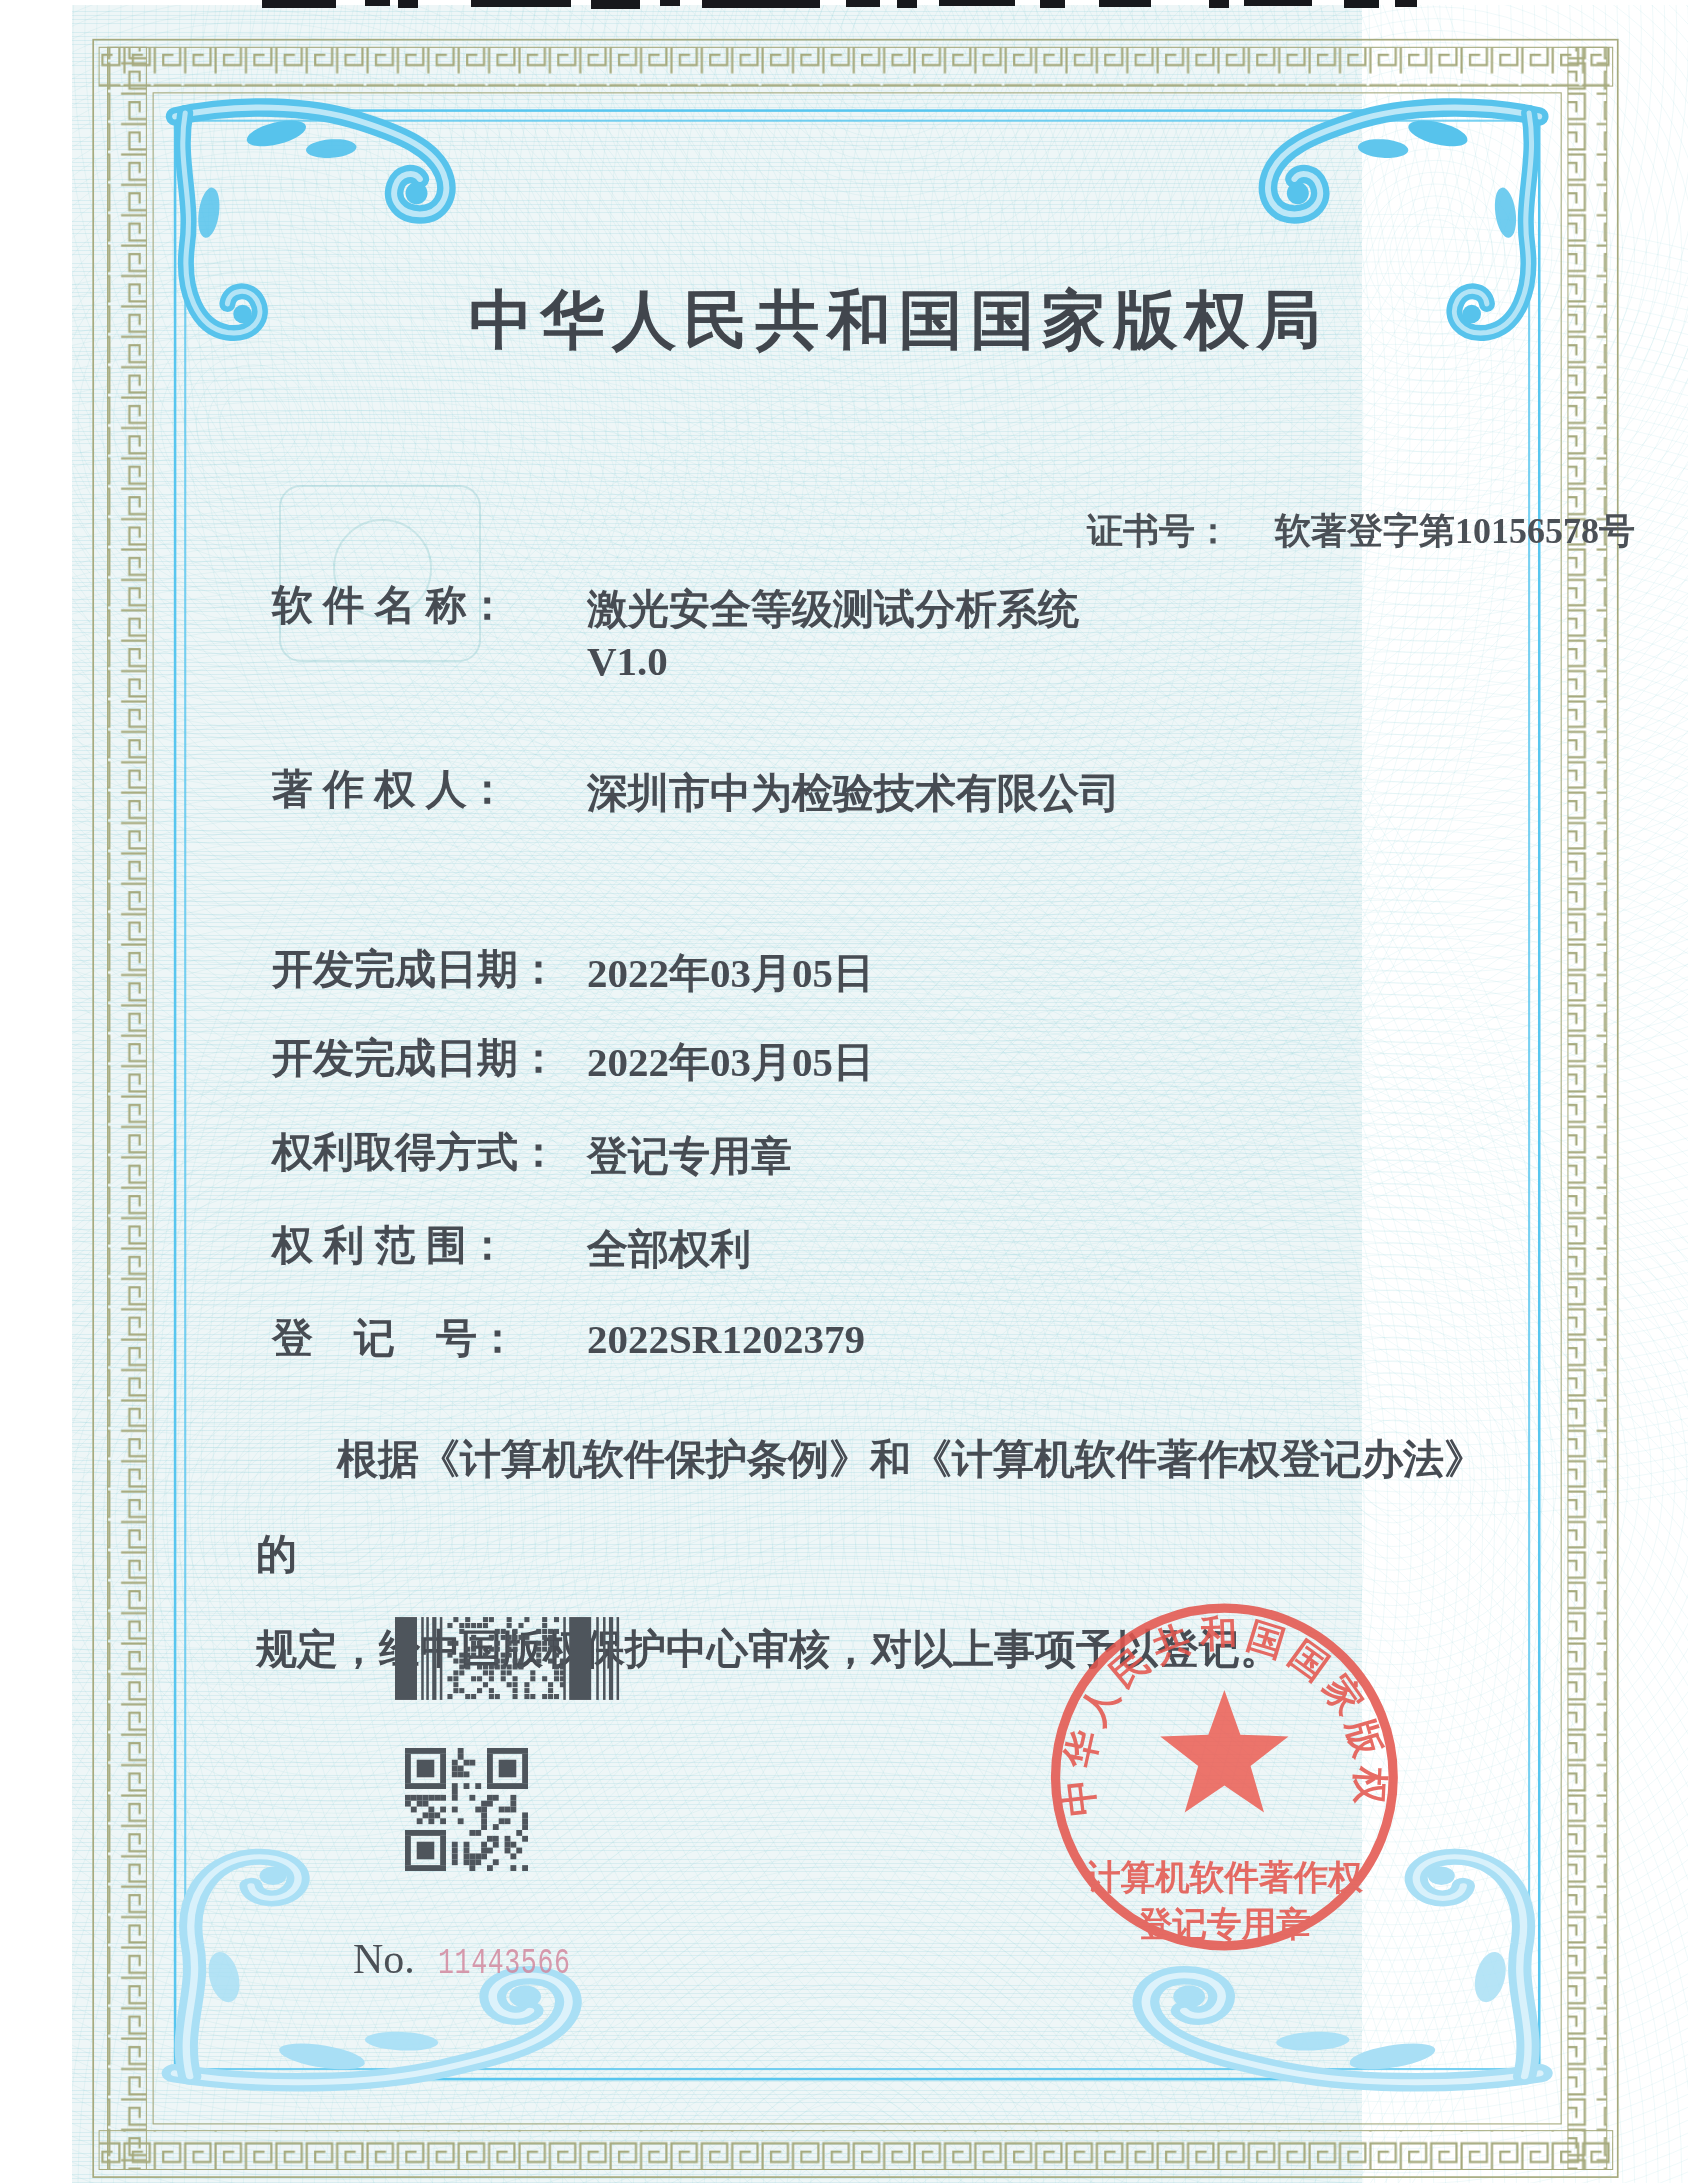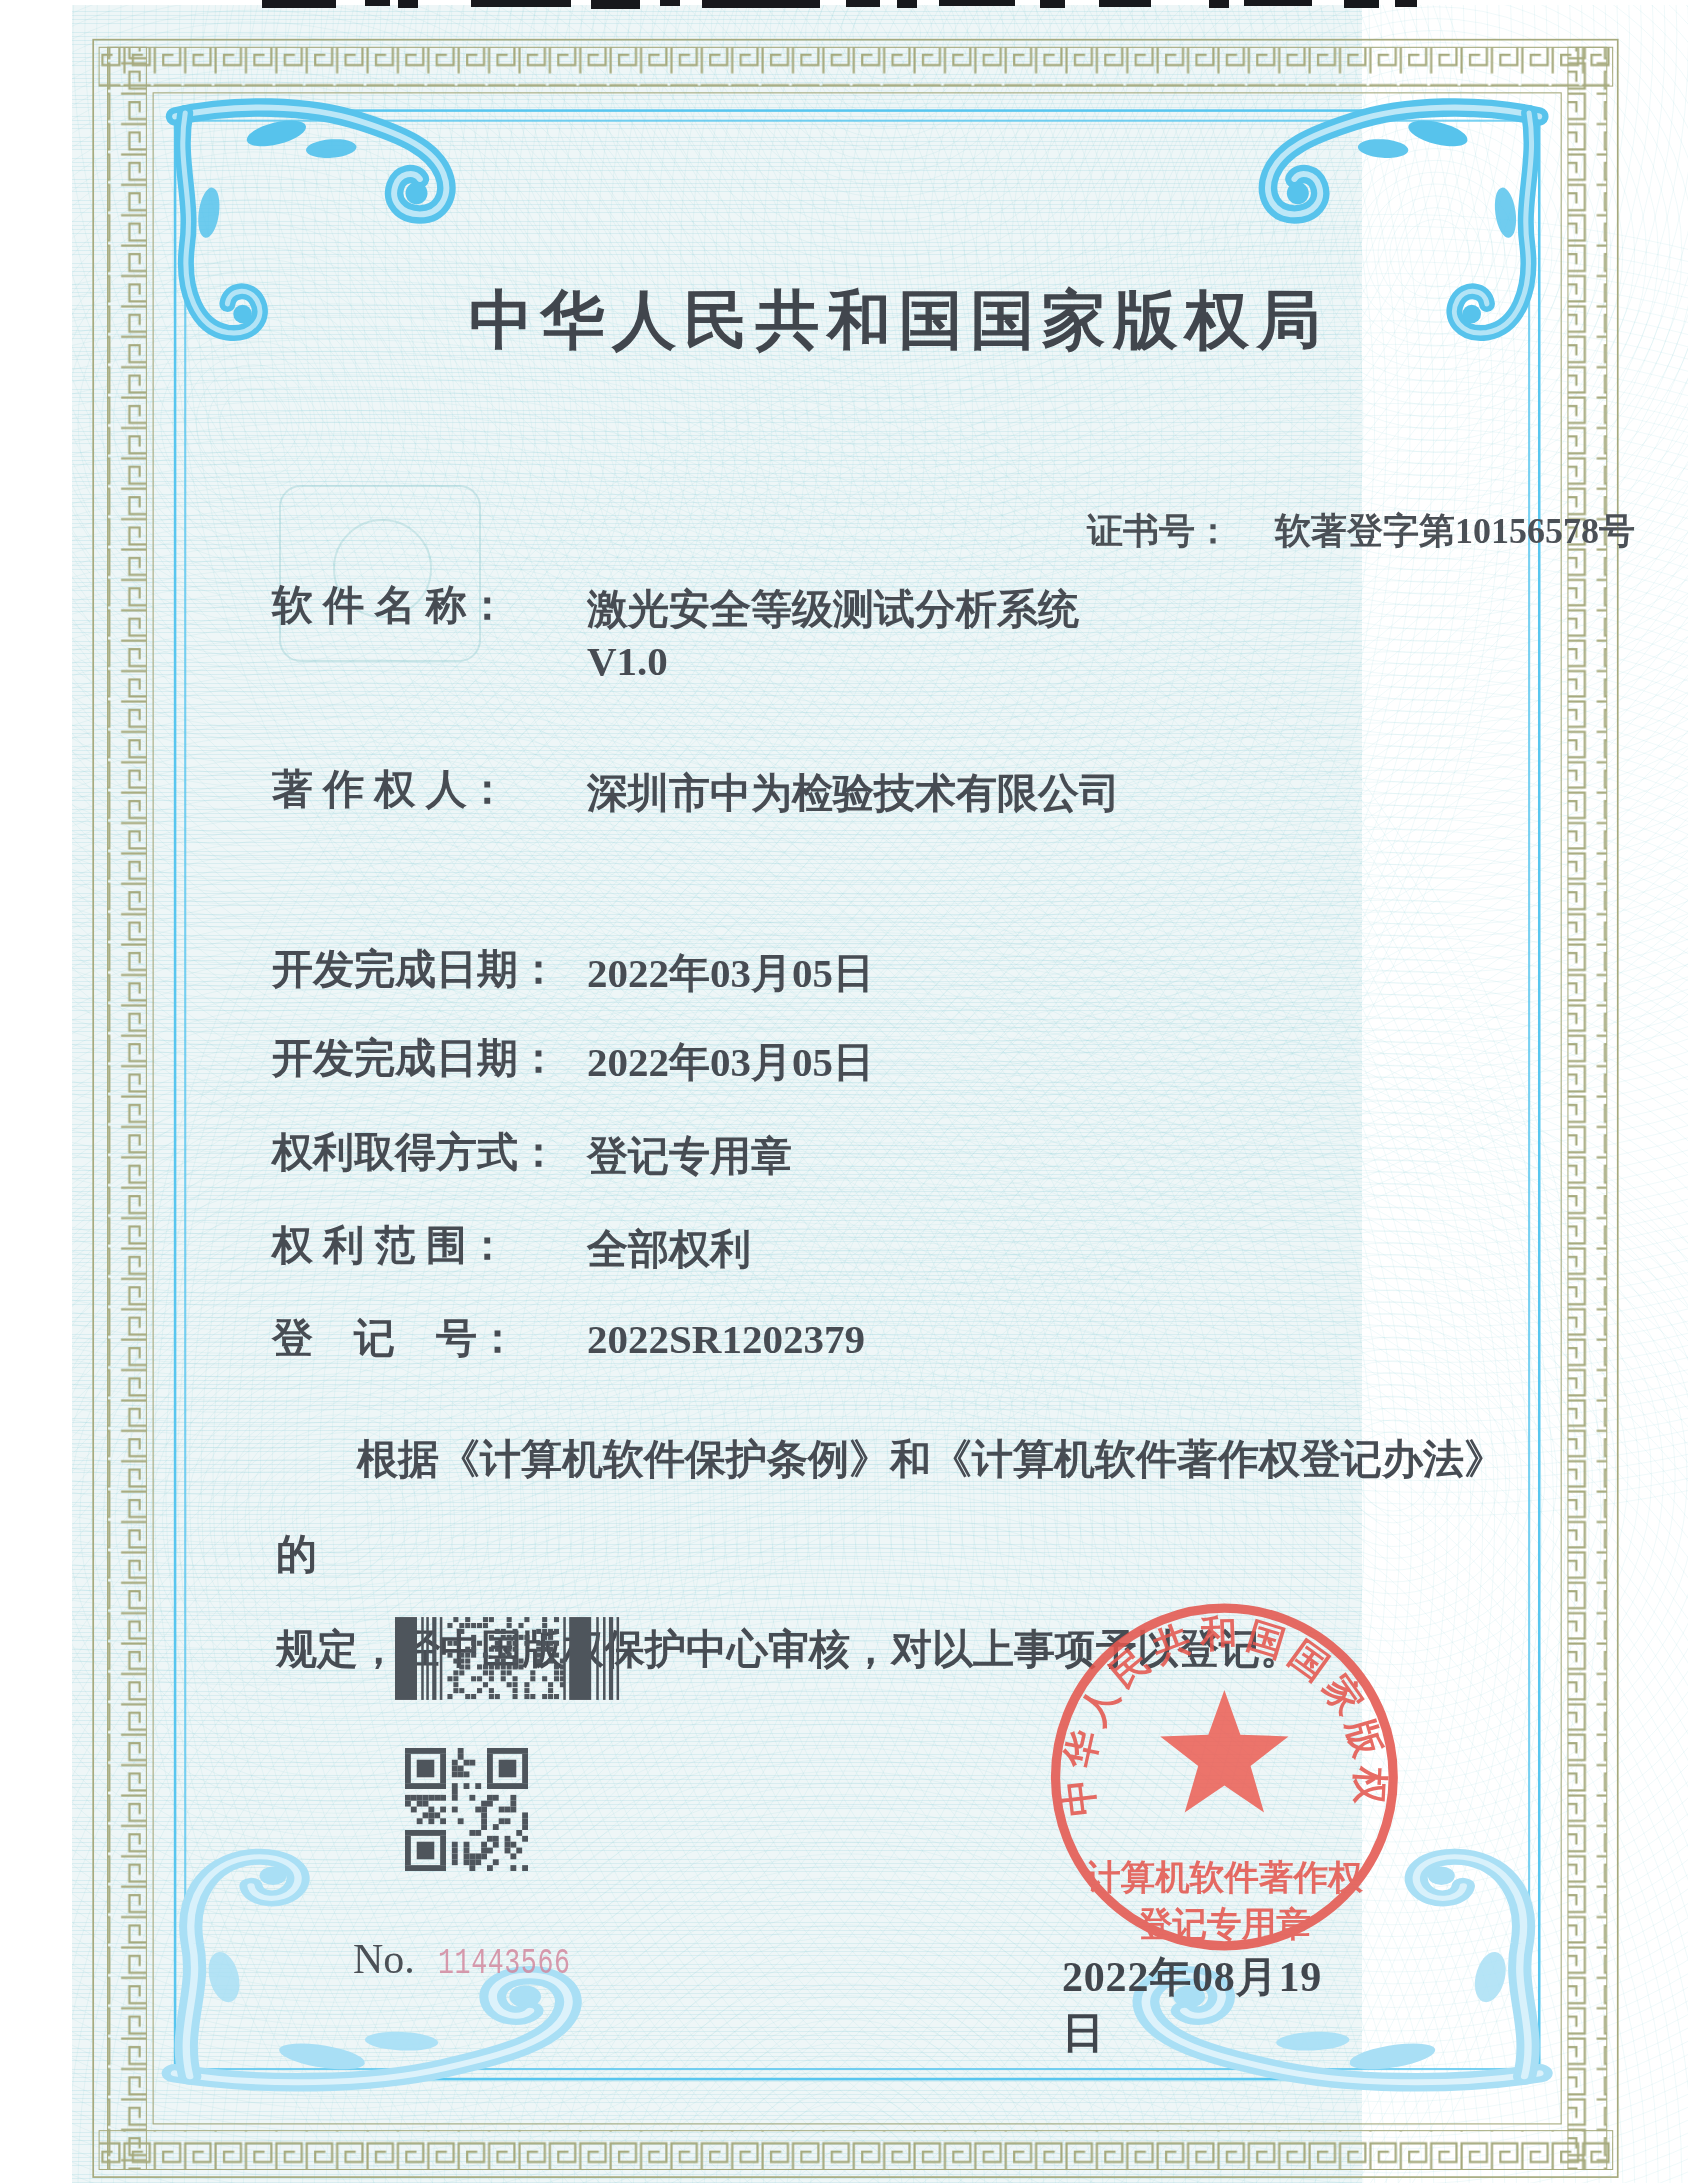--- a/index.html
+++ b/index.html
@@ -11,21 +11,21 @@
   svg.layer{position:absolute;left:0;top:0;z-index:1;}
   .txt{position:absolute;z-index:2;white-space:nowrap;}
   .title1{left:469px;top:277px;font-size:64px;font-weight:700;letter-spacing:7.6px;color:#41464d;}
   .title2{left:409px;top:380px;font-size:76px;font-weight:700;letter-spacing:3.4px;color:#3f444b;}
   .certno{left:1087px;top:507px;font-size:36px;font-weight:600;color:#4b5056;}
   .certno .v{margin-left:44px;}
   .frow{position:absolute;z-index:2;font-size:41px;font-weight:700;color:#474c53;white-space:nowrap;}
   .frow .lab{position:absolute;left:272px;top:0;}
   .frow .val{position:absolute;left:587px;top:4px;font-weight:600;}
   .v2{position:absolute;left:587px;top:637px;z-index:2;font-size:41px;font-weight:600;color:#474c53;}
-  .statement{position:absolute;left:276px;top:1412px;width:1258px;z-index:2;
+  .statement{position:absolute;left:256px;top:1412px;width:1258px;z-index:2;
      font-size:41px;font-weight:600;color:#474c53;line-height:95px;}
   .statement .ln1{text-indent:81px;}
   .barcode{position:absolute;left:395px;top:1617px;width:230px;height:83px;z-index:2;}
   .qrcode{position:absolute;left:405px;top:1748px;width:123px;height:123px;z-index:2;}
   .issue-date{position:absolute;left:1062px;top:1949px;z-index:2;font-size:42px;font-weight:700;
      letter-spacing:0.8px;color:#41464d;}
   .serial{position:absolute;left:353px;top:1935px;z-index:2;font-size:42px;color:#4b5056;}
   .serial .num{display:inline-block;margin-left:23.6px;font-family:"Liberation Mono","DejaVu Sans Mono",monospace;
      font-size:37px;letter-spacing:0.8px;transform:scaleX(.72);transform-origin:left center;opacity:.8;}
   .watermark{position:absolute;left:279px;top:485px;width:198px;height:173px;z-index:1;
@@ -1009,21 +1009,20 @@
         <rect x="126" y="140" width="7" height="7" fill="#4e555c"></rect>
         <rect x="133" y="98" width="7" height="7" fill="#4e555c"></rect>
         <rect x="133" y="119" width="7" height="7" fill="#4e555c"></rect>
         <rect x="140" y="77" width="7" height="7" fill="#4e555c"></rect>
         <rect x="140" y="84" width="7" height="7" fill="#4e555c"></rect>
         <rect x="140" y="91" width="7" height="7" fill="#4e555c"></rect>
         <rect x="140" y="105" width="7" height="7" fill="#4e555c"></rect>
         <rect x="140" y="140" width="7" height="7" fill="#4e555c"></rect>
       </svg></div>
 
-  <div class="issue-date">2022年08月19日</div>
   <div class="serial">
     <span>No.</span><span class="num" id="serialnum" style="color: rgb(210, 131, 154);">11443566</span>
   </div>
 
   <svg class="sealsvg" width="1689" height="2183" viewBox="0 0 2000 2586">
     <g opacity="0.87">
       <circle cx="1450" cy="2105" r="200" fill="none" stroke="#e4564e" stroke-width="11"></circle>
       <polygon points="1450,2002 1469,2055 1526,2057 1481,2092 1497,2147 1450,2115 1403,2147 1419,2092 1374,2057 1431,2055" fill="#ec6157"></polygon>
       <path id="sealArc" d="M 1303,2166 A 158,158 0 1 1 1597,2166" fill="none"></path>
       <text font-size="44" font-weight="700" fill="#e4564e" letter-spacing="2" font-family="Liberation Serif, DejaVu Serif, serif">

